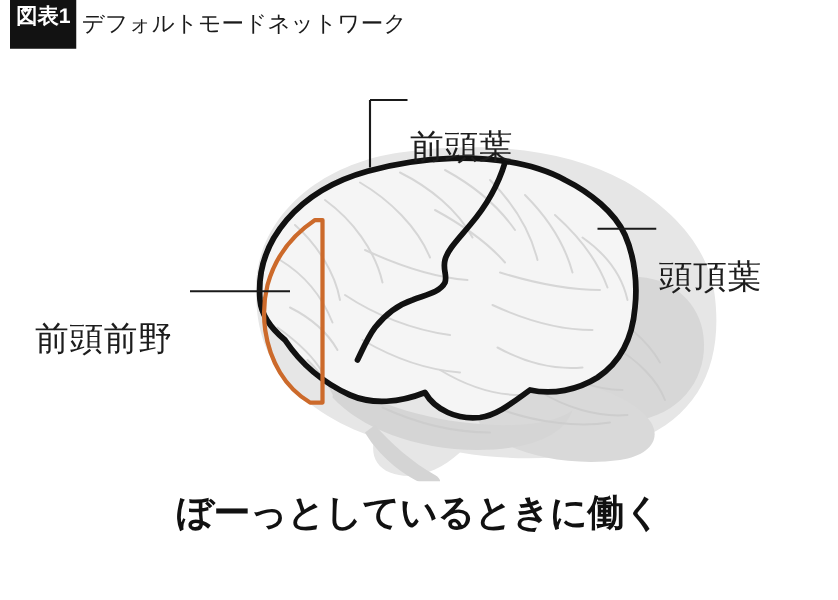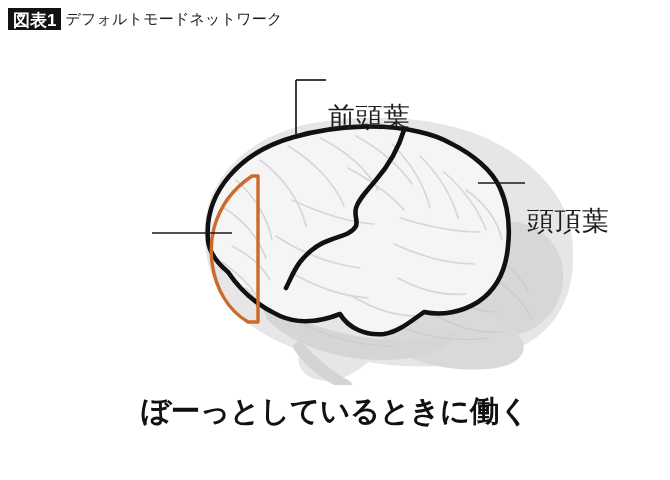--- a/index.html
+++ b/index.html
@@ -25,26 +25,26 @@
     display: flex;
     align-items: center;
     height: 24px;
   }
   .title-badge {
     background: #121212;
     color: #ffffff;
     font-size: 17px;
     font-weight: 700;
     line-height: 1;
-    padding: 4px 5px 1px 5px;
+    padding: 4px 5px 18px 5px;
     letter-spacing: 0px;
     white-space: nowrap;
   }
   .title-text {
-    font-size: 15px;
+    font-size: 18px;
     font-weight: 400;
     color: #1a1a1a;
     margin-left: 4px;
     white-space: nowrap;
     letter-spacing: 0.2px;
   }
 
   
   .figure-stage {
     position: absolute;
@@ -237,17 +237,18 @@
 
     <line x1="478" y1="143" x2="525" y2="143" stroke="#1a1a1a" stroke-width="1.7"></line>
 
     <line x1="152" y1="193" x2="232" y2="193" stroke="#1a1a1a" stroke-width="1.7"></line>
   </svg>
 
   <span class="anno anno-frontal-lobe">前頭葉</span>
 
   <span class="anno anno-parietal-lobe">頭頂葉</span>
 
+  <span class="anno anno-prefrontal-cortex">前頭前野</span>
 </div>
 
 <div class="caption">
   <span class="line">ぼーっとしているときに働く</span>
 </div>
 
 </body></html>

